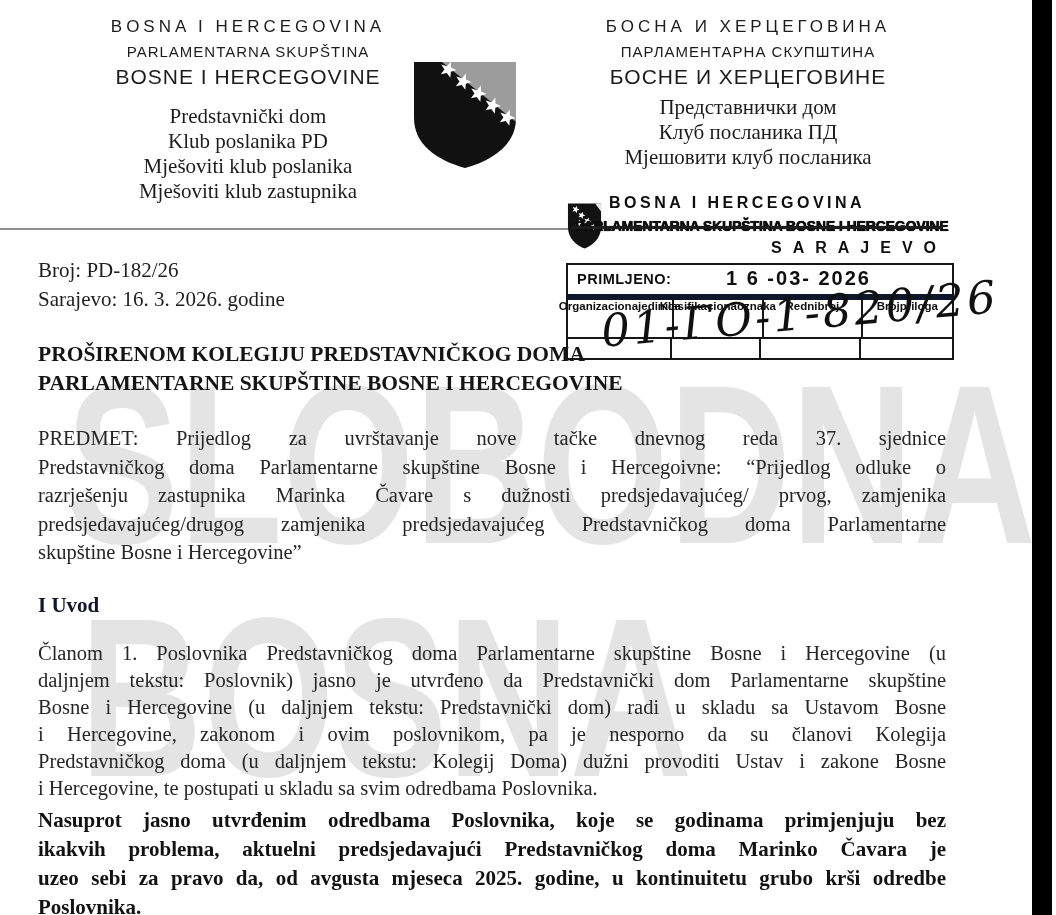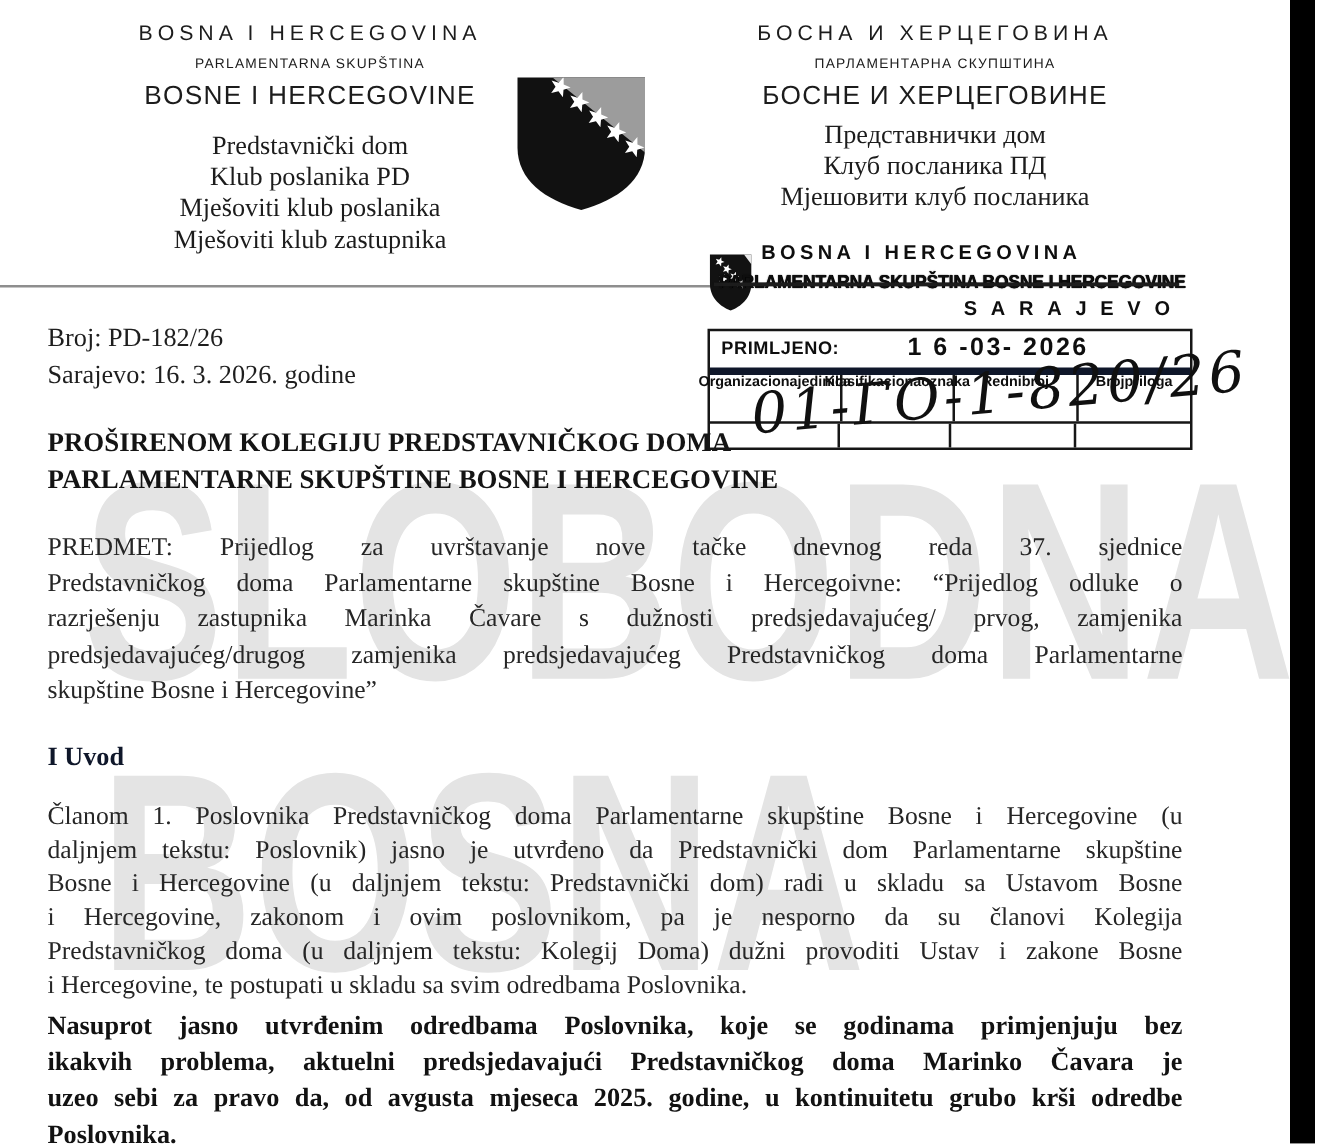--- a/index.html
+++ b/index.html
@@ -29,21 +29,21 @@
   #wm2{left:80px;top:585px;}
   
   #scan-bar{position:absolute;left:1032px;top:0;width:20px;height:915px;background:#000;z-index:3;}
   #scan-line{position:absolute;left:0;top:228px;width:573px;height:2px;background:#8e8e8e;z-index:1;}
   
   .hdr{position:absolute;text-align:center;color:#1c1c1c;}
   #hdr-left{left:88px;top:14px;width:320px;}
   #hdr-right{left:548px;top:14px;width:400px;}
   .sansl{font-family:"Liberation Sans",sans-serif;line-height:25px;}
   .sansl.l1{font-size:17px;letter-spacing:4px;}
-  .sansl.l2{font-size:11px;letter-spacing:1px;text-align:center;}
+  .sansl.l2{font-size:15px;letter-spacing:1px;text-align:center;}
   .sansl.l3{font-size:21px;letter-spacing:1px;}
   .serifl{font-size:21px;line-height:25px;}
   .hdr-gap-left{height:15px;}
   .hdr-gap-right{height:6px;}
   
   #coa{position:absolute;left:408px;top:56px;width:114px;height:116px;}
   
   #stamp{position:absolute;left:563px;top:193px;width:392px;height:190px;color:#0e0e0e;z-index:2;}
   #stamp-shield{position:absolute;left:3px;top:8px;width:37px;height:50px;}
   .stamp-l1{position:absolute;left:46px;top:1px;font-family:"Liberation Sans",sans-serif;font-weight:bold;font-size:16px;letter-spacing:3.5px;white-space:nowrap;}

